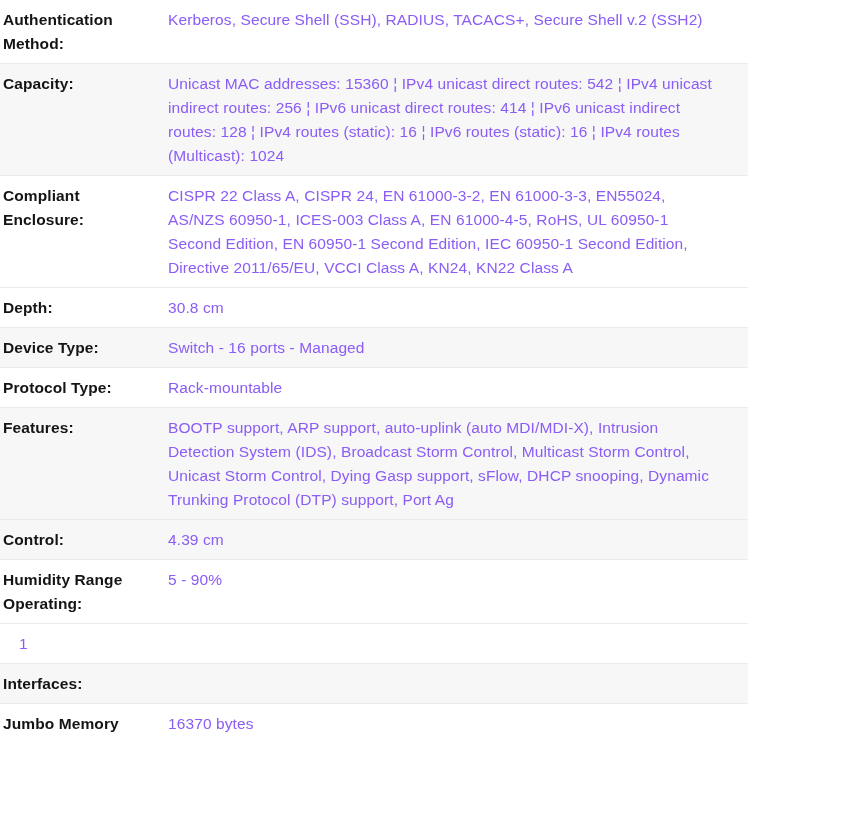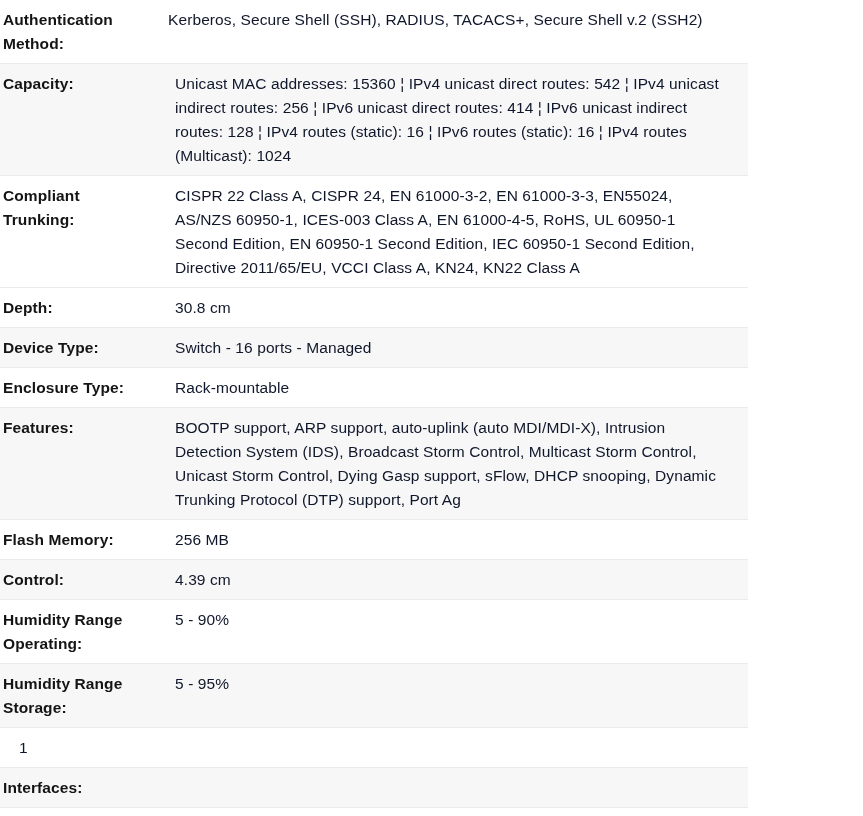--- a/index.html
+++ b/index.html
@@ -18,21 +18,20 @@
     width: 748px;
   }
   .spec-row {
     display: flex;
     align-items: flex-start;
     padding: 8px 0 7px 0;
     background: #ffffff;
   }
   .spec-row + .spec-row {
     border-top: 1px solid #ebebed;
-    gap: 7px;
   }
   .spec-row.alt {
     background: #f7f7f8;
   }
   .spec-label {
     flex: none;
     width: 149px;
     padding-left: 3px;
     font-size: 15.5px;
     line-height: 24px;
@@ -40,71 +39,63 @@
     color: #141414;
     letter-spacing: 0.1px;
   }
   .spec-value {
     flex: 1;
     margin-left: 19px;
     padding-right: 28px;
     font-size: 15.5px;
     line-height: 24px;
     font-weight: 400;
-    color: #0f172a;
+    color: #8b5cf6;
     letter-spacing: 0.1px;
   }
 </style>
 </head>
 <body>
 
 <div class="spec-table">
     <div class="spec-row">
       <div class="spec-label">Authentication Method:</div>
       <div class="spec-value">Kerberos, Secure Shell (SSH), RADIUS, TACACS+, Secure Shell v.2 (SSH2)</div>
     </div>
     <div class="spec-row alt">
       <div class="spec-label">Capacity:</div>
       <div class="spec-value">Unicast MAC addresses: 15360 ¦ IPv4 unicast direct routes: 542 ¦ IPv4 unicast indirect routes: 256 ¦ IPv6 unicast direct routes: 414 ¦ IPv6 unicast indirect routes: 128 ¦ IPv4 routes (static): 16 ¦ IPv6 routes (static): 16 ¦ IPv4 routes (Multicast): 1024</div>
     </div>
     <div class="spec-row">
-      <div class="spec-label">Compliant Trunking:</div>
+      <div class="spec-label">Compliant Enclosure:</div>
       <div class="spec-value">CISPR 22 Class A, CISPR 24, EN 61000-3-2, EN 61000-3-3, EN55024, AS/NZS 60950-1, ICES-003 Class A, EN 61000-4-5, RoHS, UL 60950-1 Second Edition, EN 60950-1 Second Edition, IEC 60950-1 Second Edition, Directive 2011/65/EU, VCCI Class A, KN24, KN22 Class A</div>
     </div>
     <div class="spec-row">
       <div class="spec-label">Depth:</div>
       <div class="spec-value">30.8 cm</div>
     </div>
     <div class="spec-row alt">
       <div class="spec-label">Device Type:</div>
       <div class="spec-value">Switch - 16 ports - Managed</div>
     </div>
     <div class="spec-row">
-      <div class="spec-label">Enclosure Type:</div>
+      <div class="spec-label">Protocol Type:</div>
       <div class="spec-value">Rack-mountable</div>
     </div>
     <div class="spec-row alt">
       <div class="spec-label">Features:</div>
       <div class="spec-value">BOOTP support, ARP support, auto-uplink (auto MDI/MDI-X), Intrusion Detection System (IDS), Broadcast Storm Control, Multicast Storm Control, Unicast Storm Control, Dying Gasp support, sFlow, DHCP snooping, Dynamic Trunking Protocol (DTP) support, Port Ag</div>
-    </div>
-    <div class="spec-row">
-      <div class="spec-label">Flash Memory:</div>
-      <div class="spec-value">256 MB</div>
     </div>
     <div class="spec-row alt">
       <div class="spec-label">Control:</div>
       <div class="spec-value">4.39 cm</div>
     </div>
     <div class="spec-row">
       <div class="spec-label">Humidity Range Operating:</div>
       <div class="spec-value">5 - 90%</div>
-    </div>
-    <div class="spec-row alt">
-      <div class="spec-label">Humidity Range Storage:</div>
-      <div class="spec-value">5 - 95%</div>
     </div>
     <div class="spec-row">
       <div class="spec-value">1</div>
     </div>
     <div class="spec-row alt">
       <div class="spec-label">Interfaces:</div>
     </div>
     <div class="spec-row">
       <div class="spec-label">Jumbo Memory</div>
       <div class="spec-value">16370 bytes</div>

